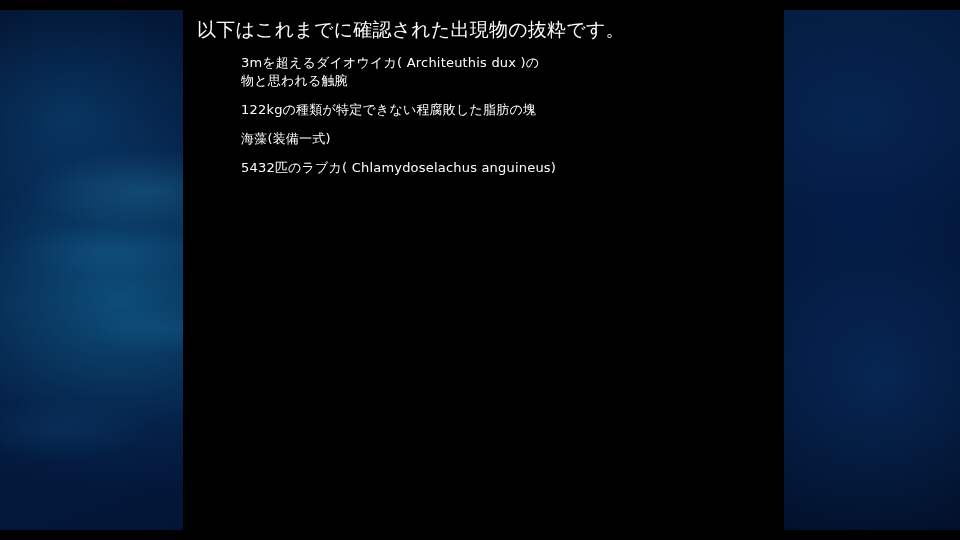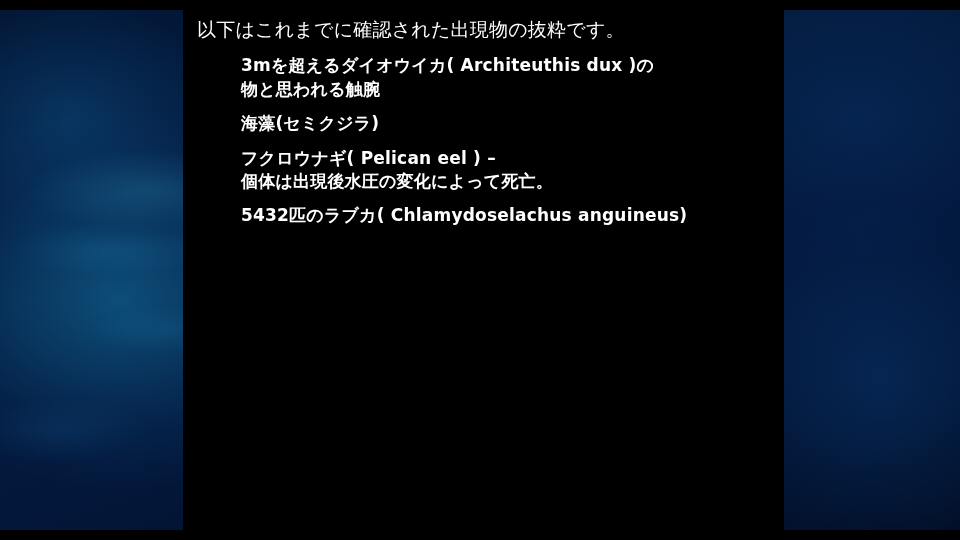--- a/index.html
+++ b/index.html
@@ -77,43 +77,41 @@
     white-space: pre-wrap;
   }
   #item-list {
     margin: 0;
     padding: 0;
     list-style: none;
   }
   .item {
     margin: 0 0 11px 0;
     padding-left: 44px;
-    font-size: 17px;
+    font-size: 13px;
     white-space: pre-wrap;
-    font-weight: bold;
   }
   .item:last-child { margin-bottom: 8px; }
 </style>
 </head>
 <body>
 
 <div id="stage">
 
   <div id="background"></div>
 
   <div class="letterbox top"></div>
   <div class="letterbox bottom"></div>
 
   <div id="text-panel">
     <div id="text-content">
       <p id="intro-line">以下はこれまでに確認された出現物の抜粋です。</p>
       <ul id="item-list">
         <li class="item">3mを超えるダイオウイカ( Architeuthis dux )の
 物と思われる触腕</li>
-        <li class="item">海藻(セミクジラ)</li>
-        <li class="item">フクロウナギ( Pelican eel ) –
-個体は出現後水圧の変化によって死亡。</li>
+        <li class="item">122kgの種類が特定できない程腐敗した脂肪の塊</li>
+        <li class="item">海藻(装備一式)</li>
         <li class="item">5432匹のラブカ( Chlamydoselachus anguineus)</li>
       </ul>
     </div>
   </div>
 
 </div>
 
 </body></html>

